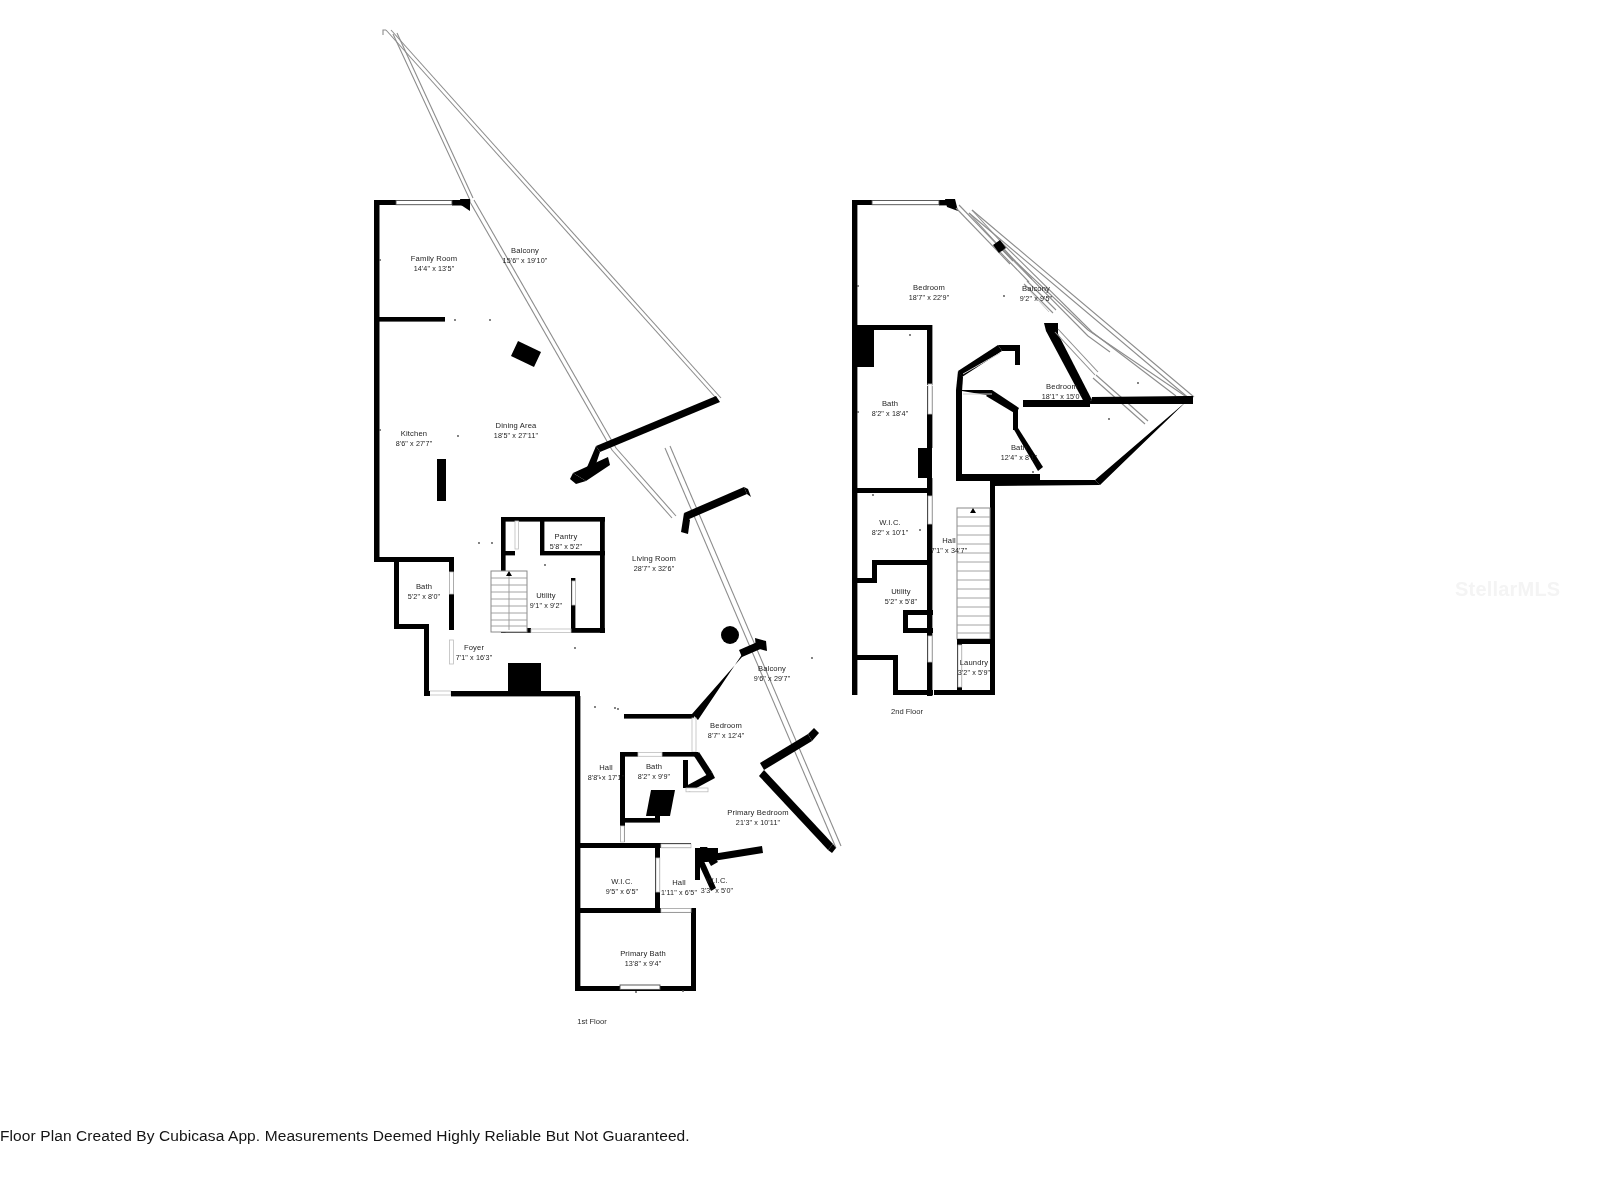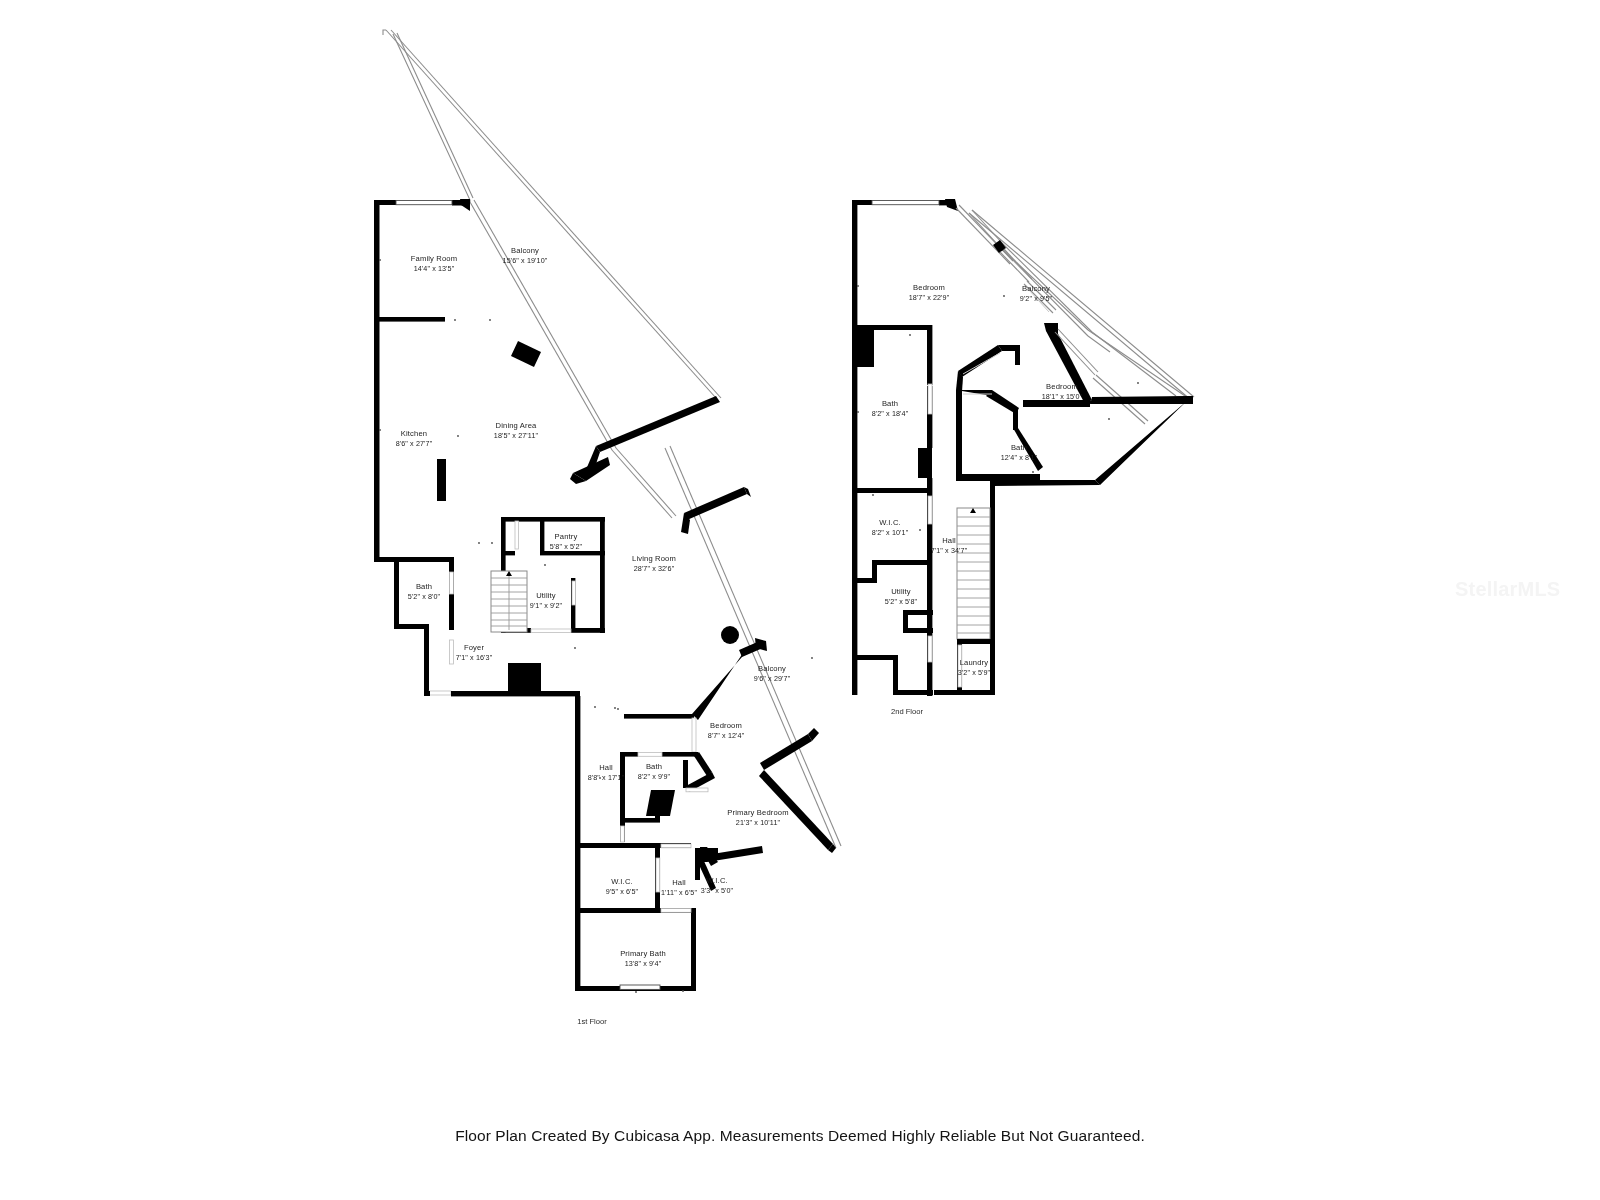--- a/index.html
+++ b/index.html
@@ -83,21 +83,20 @@
     font-family: "Liberation Sans", sans-serif;
     font-size: 7.6px;
     fill: #2a2a2a;
     text-anchor: middle;
   }
   .bottom-note {
     position: absolute;
     left: 0;
     width: 1600px;
     top: 1127px;
-    text-align: center;
     font-family: "Liberation Sans", sans-serif;
     font-size: 15.5px;
     color: #141414;
     letter-spacing: 0.1px;
   }
   .watermark {
     position: absolute;
     left: 1455px;
     top: 578px;
     font-family: "Liberation Sans", sans-serif;

